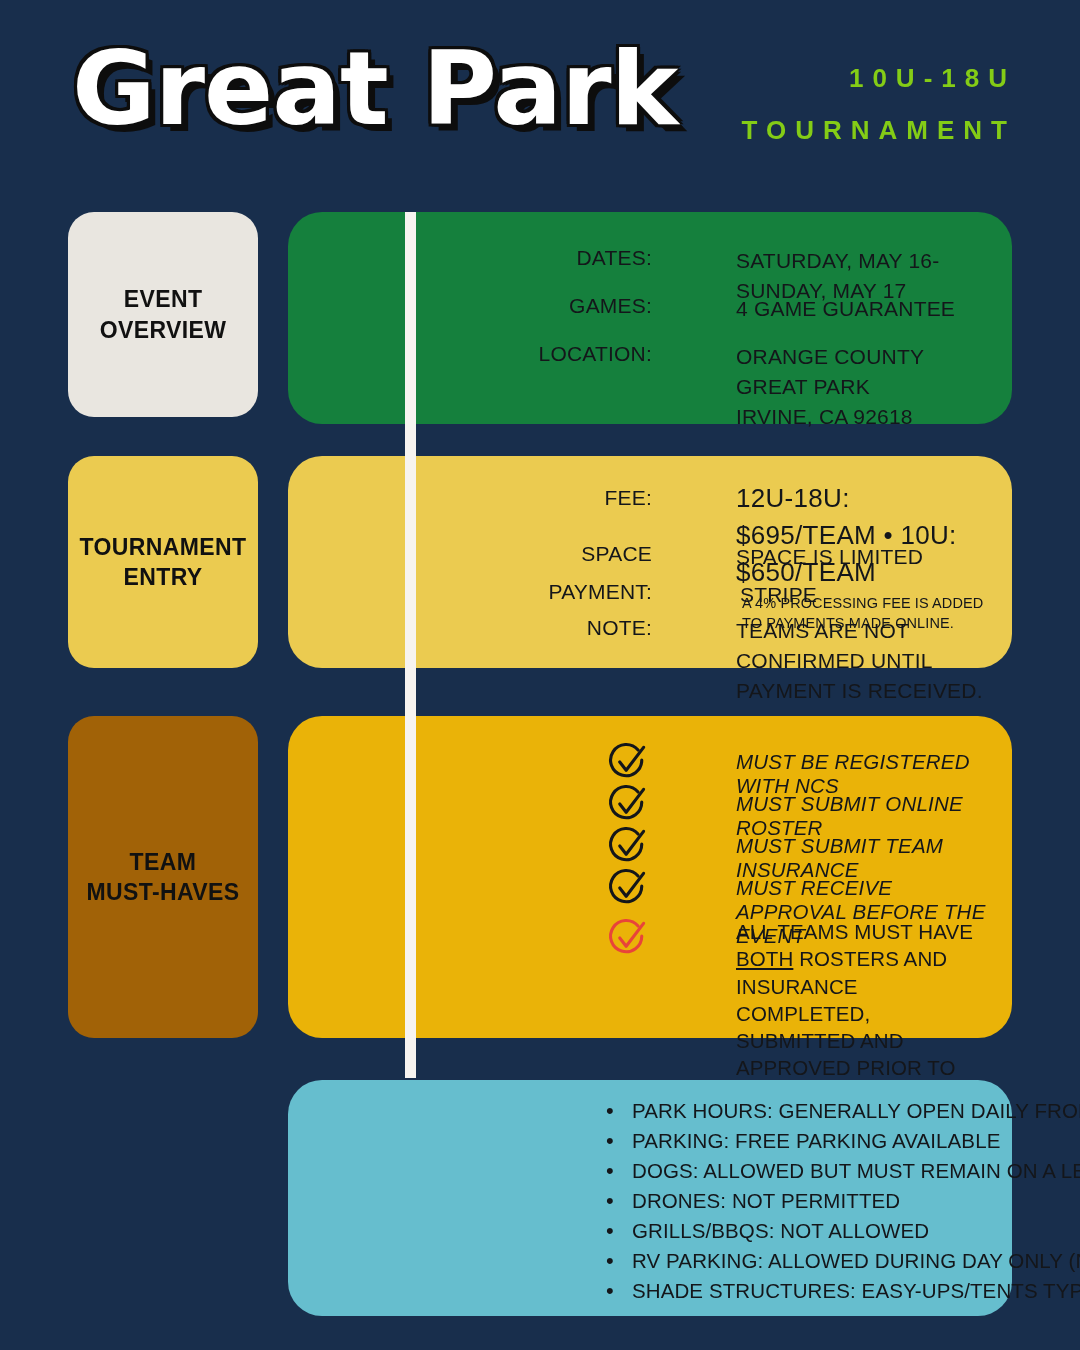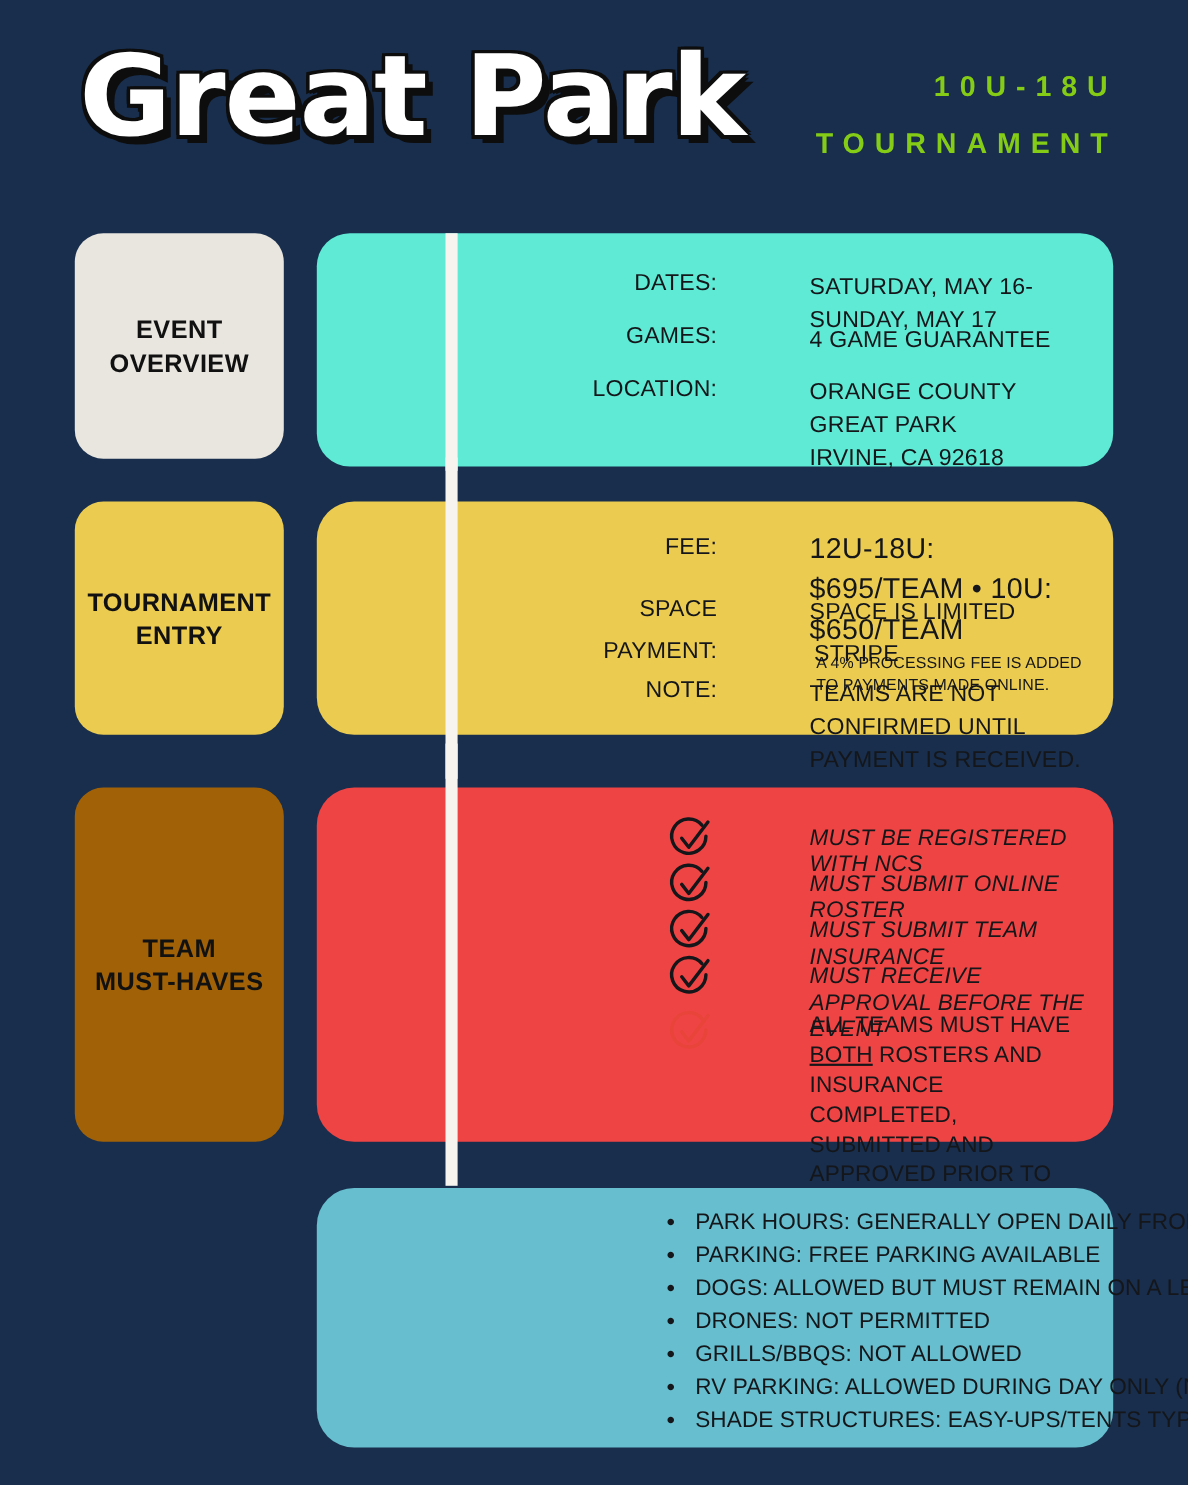--- a/index.html
+++ b/index.html
@@ -68,36 +68,36 @@
   .val {
     position:absolute; left:448px; right:20px;
     font-family:"Liberation Sans", sans-serif;
     font-size:21px; color:#14161a; line-height:1.42;
     letter-spacing:0.2px;
   }
 
   
   #sec-overview { top:212px; height:216px; }
   #sec-overview .pill { top:0; height:205px; background:#E9E6E0; }
-  #sec-overview .panel { top:0; height:212px; background:#5eead4;border-radius:30px; }
+  #sec-overview .panel { top:0; height:212px; background:#15803d; }
   #sec-overview .divider { top:0; height:216px; }
 
   
   #sec-entry { top:456px; height:212px; }
   #sec-entry .pill { top:0; height:212px; background:#EBCB50; }
   #sec-entry .panel { top:0; height:212px; background:#EBCB50; }
   #sec-entry .divider { top:-40px; height:292px; }
   .fee-main { font-size:26px; letter-spacing:0.3px; }
   .fee-sub { font-size:14.5px; letter-spacing:0.1px; padding-left:6px; margin-top:2px; }
   .note-bold { font-weight:bold; font-style:italic; letter-spacing:0.1px; }
 
   
   #sec-must { top:716px; height:322px; }
   #sec-must .pill { top:0; height:322px; background:#a16207; }
-  #sec-must .panel { top:0; height:322px; background:#ef4444; }
+  #sec-must .panel { top:0; height:322px; background:#eab308; }
   #sec-must .divider { top:-40px; height:402px; }
   .check-row { position:absolute; left:0; width:100%; }
   .check-icon { position:absolute; left:318px; top:0; width:44px; height:44px; }
   .check-text {
     position:absolute; left:448px; right:24px;
     font-family:"Liberation Sans", sans-serif;
     font-size:20.5px; font-style:italic; color:#14161a;
     letter-spacing:0.2px;
   }
   .para {

